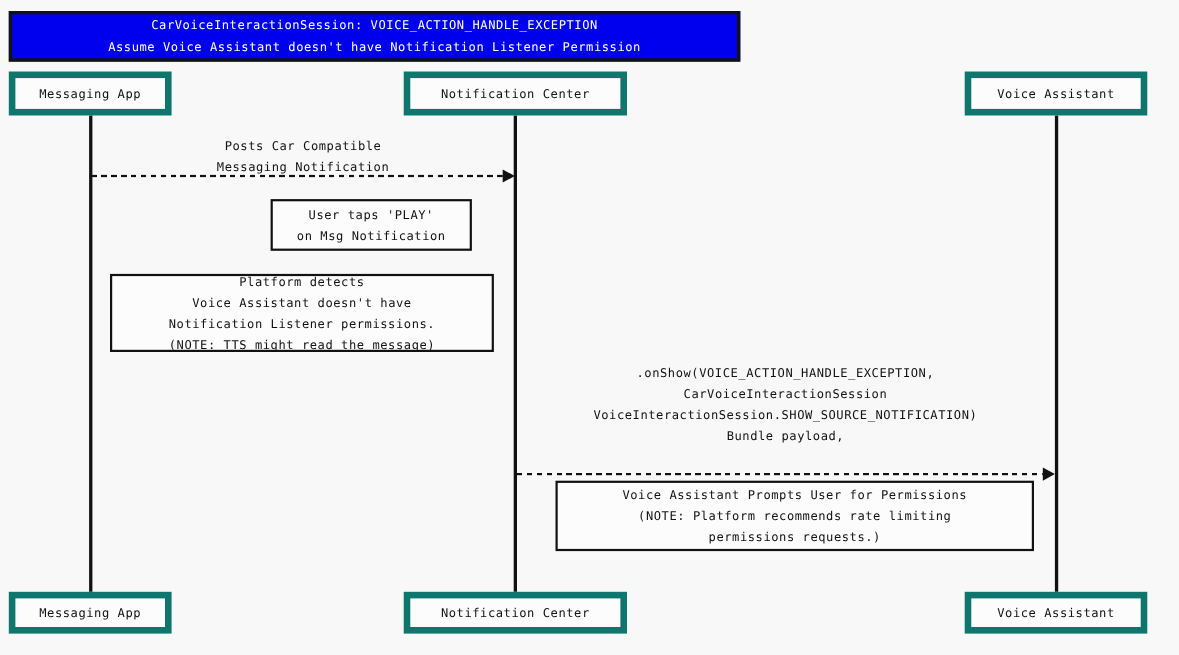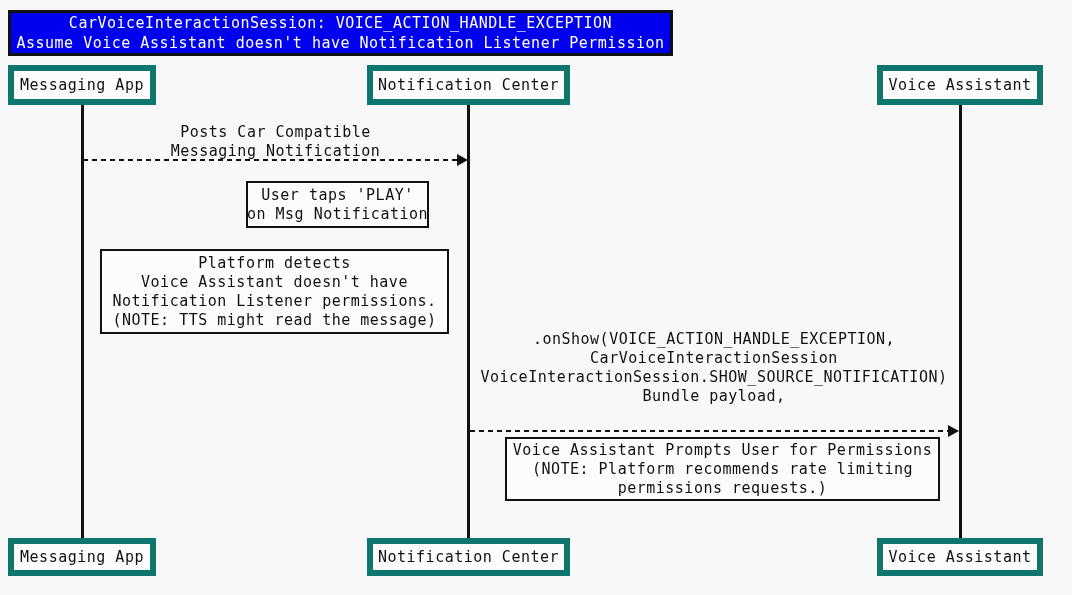--- a/index.html
+++ b/index.html
@@ -6,21 +6,21 @@
     margin: 0;
     padding: 0;
     background: #f8f8f8;
   }
   .diagram {
     position: relative;
     width: 1072px;
     height: 595px;
     background: #f8f8f8;
     font-family: "DejaVu Sans Mono", "Liberation Mono", monospace;
-    font-size: 15px;
+    font-size: 11px;
     letter-spacing: 0.5px;
     color: #111111;
     overflow: hidden;
   }
   .abs { position: absolute; box-sizing: border-box; }
   .title-box {
     background: #0000ee;
     border: 3px solid #111111;
     color: #ffffff;
     display: flex;
@@ -102,21 +102,21 @@
   </div>
   <div class="abs arrow" style="left:83px; top:159px; width:374px;">
     <div class="arrow-head"></div>
   </div>
 
   <div class="abs note-box" style="left:246px; top:181px; width:183px; height:47px;">
     <div>User taps 'PLAY'</div>
     <div>on Msg Notification</div>
   </div>
 
-  <div class="abs note-box" style="left:100px; top:249px; width:349px; height:85px;">
+  <div class="abs note-box" style="left:100px; top:249px; width:349px; height:71px;">
     <div>Platform detects</div>
     <div>Voice Assistant doesn't have</div>
     <div>Notification Listener permissions.</div>
     <div>(NOTE: TTS might read the message)</div>
   </div>
 
   <div class="abs msg-label" style="left:468px; top:317px; width:492px;">
     <div>.onShow(VOICE_ACTION_HANDLE_EXCEPTION,</div>
     <div>CarVoiceInteractionSession</div>
     <div>VoiceInteractionSession.SHOW_SOURCE_NOTIFICATION)</div>

